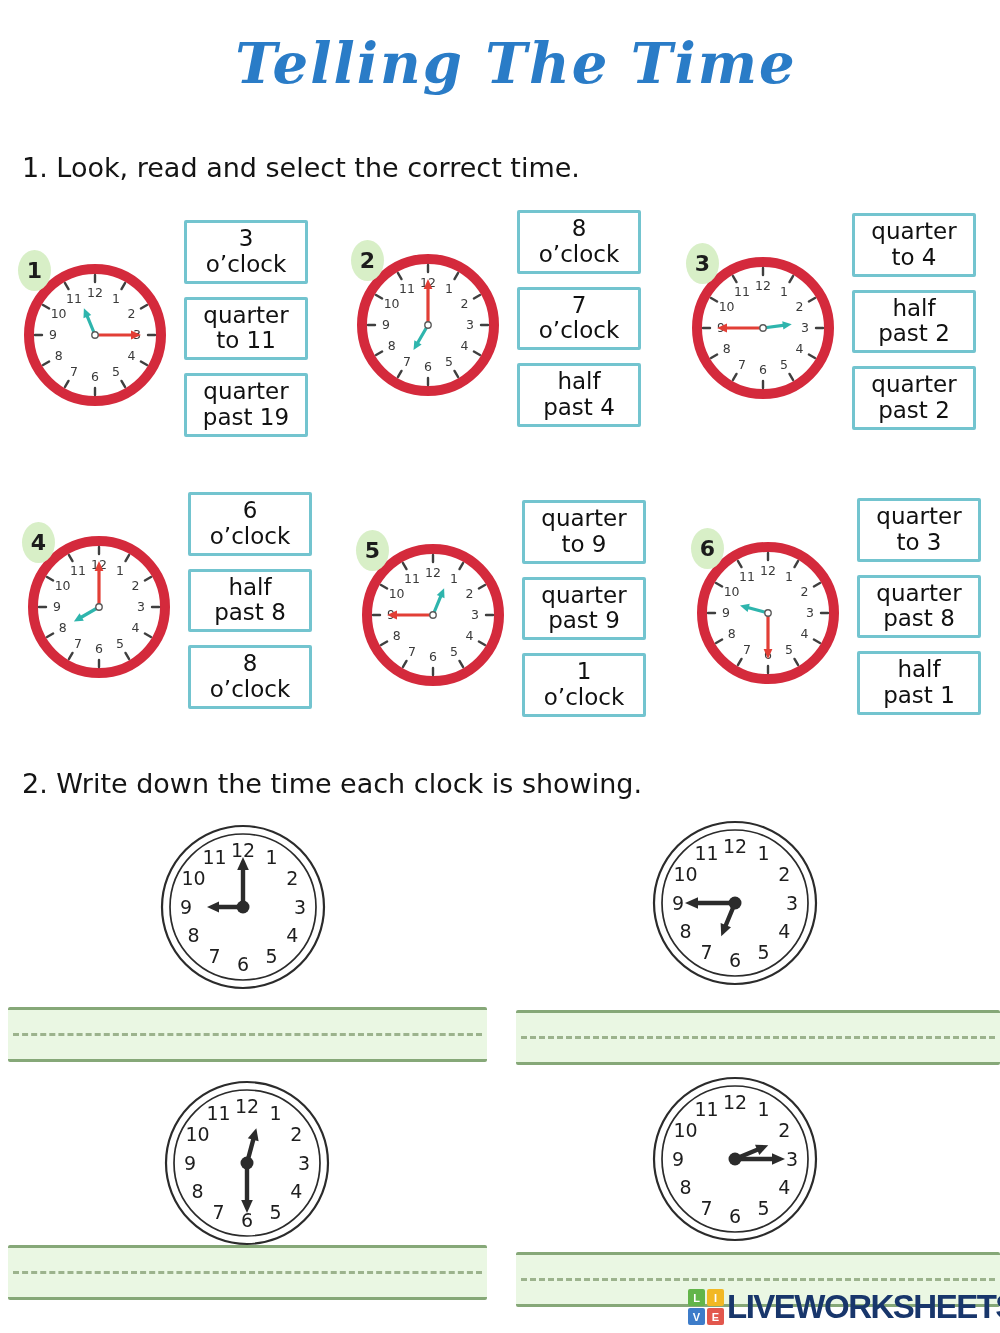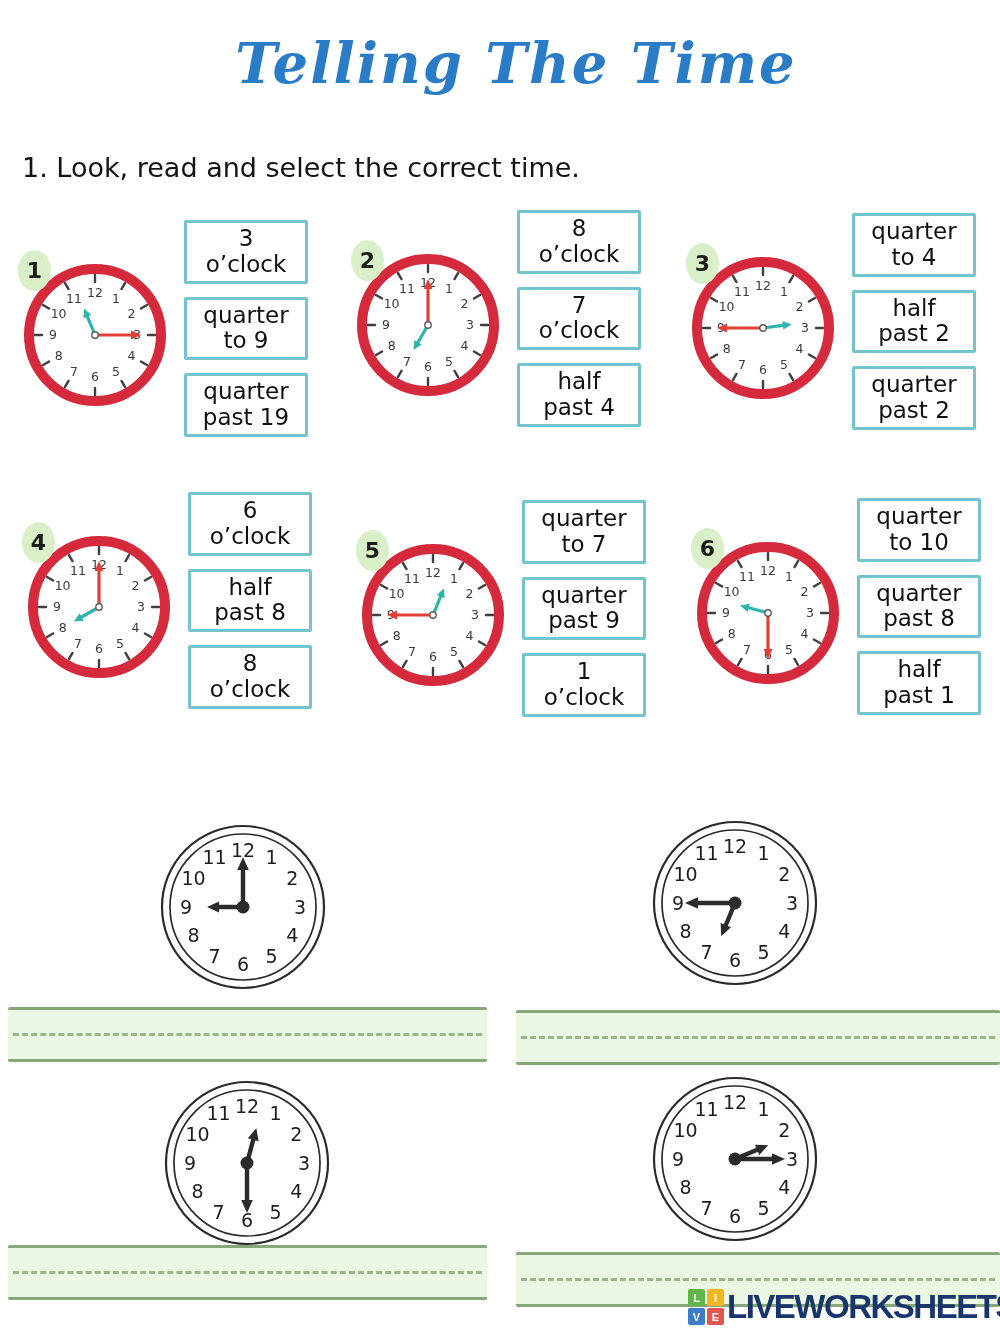--- a/index.html
+++ b/index.html
@@ -85,21 +85,21 @@
             <circle cx="75" cy="75" r="3.2" fill="#fff" stroke="#5a5a5a" stroke-width="1.4"></circle>
           </svg></div>
     </div>
     <div class="opts">
       <button class="opt">
         <span>3</span>
         <span>o’clock</span>
       </button>
       <button class="opt">
         <span>quarter</span>
-        <span>to 9</span>
+        <span>to 11</span>
       </button>
       <button class="opt">
         <span>quarter</span>
         <span>past 19</span>
       </button>
     </div>
   </div>
 
   <div class="item" style="left:353px;top:210px;">
     <div class="clock-wrap">
@@ -289,21 +289,21 @@
             <line x1="75" y1="75" x2="37" y2="75" stroke="#e23f36" stroke-width="3.2" stroke-linecap="round"></line>
             <polygon points="29,75.00000000000001 39,70.6 39,79.4" fill="#e23f36"></polygon>
             <line x1="75" y1="75" x2="83.41903551203197" y2="54.67465028475169" stroke="#2eb5ad" stroke-width="3.2" stroke-linecap="round"></line>
             <polygon points="86.0978195385876,48.20749355717268 86.53396268384921,58.12967976570764 78.77337461075439,54.915138933840886" fill="#2eb5ad"></polygon>
             <circle cx="75" cy="75" r="3.2" fill="#fff" stroke="#5a5a5a" stroke-width="1.4"></circle>
           </svg></div>
     </div>
     <div class="opts">
       <button class="opt">
         <span>quarter</span>
-        <span>to 7</span>
+        <span>to 9</span>
       </button>
       <button class="opt">
         <span>quarter</span>
         <span>past 9</span>
       </button>
       <button class="opt">
         <span>1</span>
         <span>o’clock</span>
       </button>
     </div>
@@ -341,33 +341,34 @@
             <line x1="75" y1="75" x2="75" y2="113" stroke="#e23f36" stroke-width="3.2" stroke-linecap="round"></line>
             <polygon points="75,121 70.6,111 79.4,111" fill="#e23f36"></polygon>
             <line x1="75" y1="75" x2="53.7496318216405" y2="69.30598100774453" stroke="#2eb5ad" stroke-width="3.2" stroke-linecap="round"></line>
             <polygon points="46.98815103761702,67.49424769202689 56.768523463649224,65.7667306275355 54.59444348478805,73.88050756836365" fill="#2eb5ad"></polygon>
             <circle cx="75" cy="75" r="3.2" fill="#fff" stroke="#5a5a5a" stroke-width="1.4"></circle>
           </svg></div>
     </div>
     <div class="opts">
       <button class="opt">
         <span>quarter</span>
-        <span>to 10</span>
+        <span>to 3</span>
       </button>
       <button class="opt">
         <span>quarter</span>
         <span>past 8</span>
       </button>
       <button class="opt">
         <span>half</span>
         <span>past 1</span>
       </button>
     </div>
   </div>
 
+  <div class="heading" id="heading2">2. Write down the time each clock is showing.</div>
 
   <div class="plain-clock" style="left:158px;top:822px;"><svg width="170" height="170" viewBox="0 0 170 170">
         <circle cx="85" cy="85" r="81" fill="#fff" stroke="#2b2b2b" stroke-width="2.2"></circle>
         <circle cx="85" cy="85" r="73" fill="none" stroke="#2b2b2b" stroke-width="1.7"></circle>
         <text x="113.5" y="42.136551984286996" font-size="19" text-anchor="middle" fill="#1e1e1e" font-family="DejaVu Sans, sans-serif">1</text>
         <text x="134.363448015713" y="62.99999999999999" font-size="19" text-anchor="middle" fill="#1e1e1e" font-family="DejaVu Sans, sans-serif">2</text>
         <text x="142" y="91.5" font-size="19" text-anchor="middle" fill="#1e1e1e" font-family="DejaVu Sans, sans-serif">3</text>
         <text x="134.363448015713" y="119.99999999999999" font-size="19" text-anchor="middle" fill="#1e1e1e" font-family="DejaVu Sans, sans-serif">4</text>
         <text x="113.5" y="140.863448015713" font-size="19" text-anchor="middle" fill="#1e1e1e" font-family="DejaVu Sans, sans-serif">5</text>
         <text x="85" y="148.5" font-size="19" text-anchor="middle" fill="#1e1e1e" font-family="DejaVu Sans, sans-serif">6</text>

